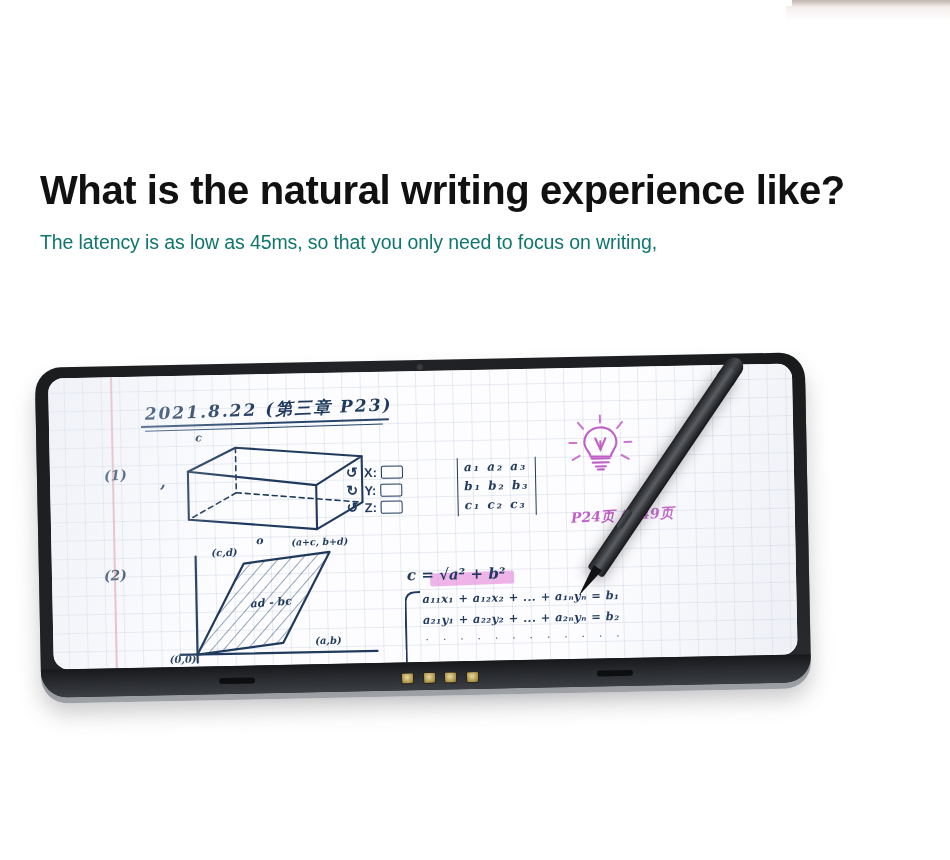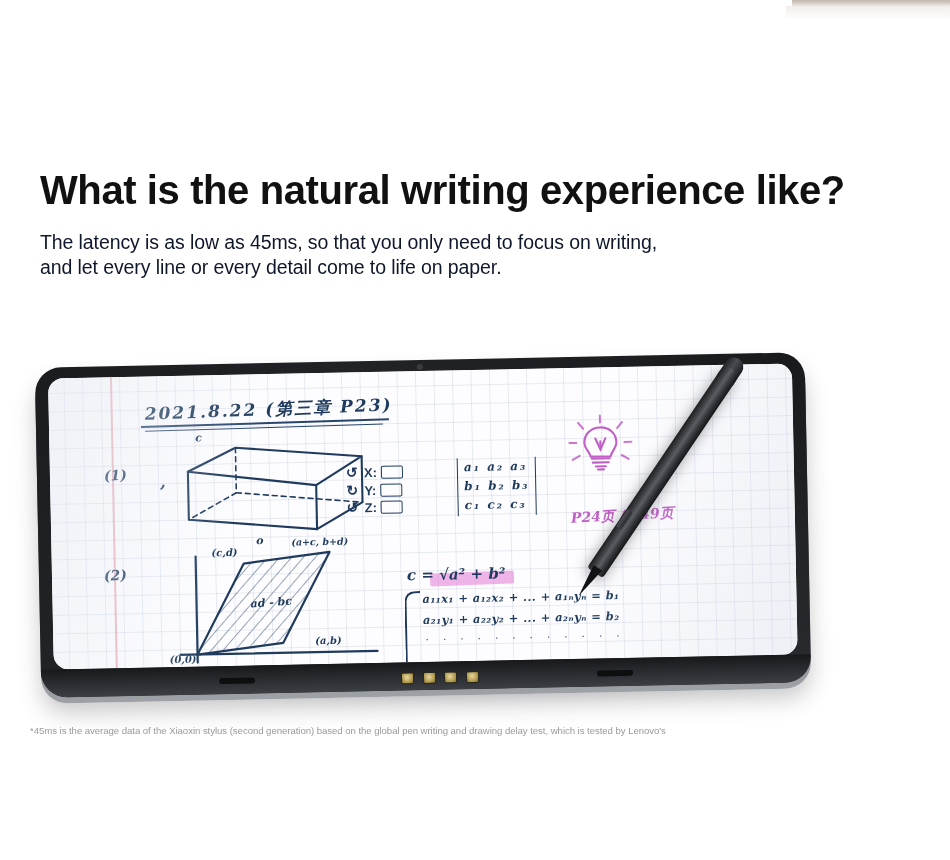--- a/index.html
+++ b/index.html
@@ -23,21 +23,21 @@
   }
 
   
   #copy{position:absolute;left:40px;top:168px;width:900px;}
   .headline{
     font-size:40px;line-height:45px;font-weight:bold;color:#111111;
     letter-spacing:-.4px;white-space:nowrap;font-stretch:condensed;
   }
   .subline{
     margin-top:17px;
-    font-size:19.5px;line-height:25px;color:#0f172a;letter-spacing:-.1px;
+    font-size:19.5px;line-height:25px;color:#0f766e;letter-spacing:-.1px;
     white-space:nowrap;
   }
 
   
   #footnote{
     position:absolute;left:30px;top:724px;width:905px;
     font-size:9.6px;line-height:14px;color:#9a9a9a;letter-spacing:-.05px;
   }
 
   
@@ -218,21 +218,20 @@
   }
 </style>
 </head>
 <body>
 
 <div id="top-artifact"></div>
 
 <div id="copy">
   <div class="headline">What is the natural writing experience like?</div>
   <div class="subline">The latency is as low as 45ms, so that you only need to focus on writing,</div>
-  <div class="subline" style="margin-top:0">and let every line or every detail come to life on paper.</div>
 </div>
 
 <div id="tablet-stage">
   <div id="tablet-shadow"></div>
 
   <div id="tablet">
     <div id="tablet-side"></div>
 
     <div id="tablet-body">
 
@@ -373,14 +372,13 @@
 
   <div id="stylus">
     <div id="stylus-cap"></div>
     <div id="stylus-body"></div>
     <div id="stylus-btn"></div>
     <div id="stylus-tip"></div>
   </div>
 </div>
 
 <div id="footnote">
-  <div>*45ms is the average data of the Xiaoxin stylus (second generation) based on the global pen writing and drawing delay test, which is tested by Lenovo's</div>
 </div>
 
 </body></html>

